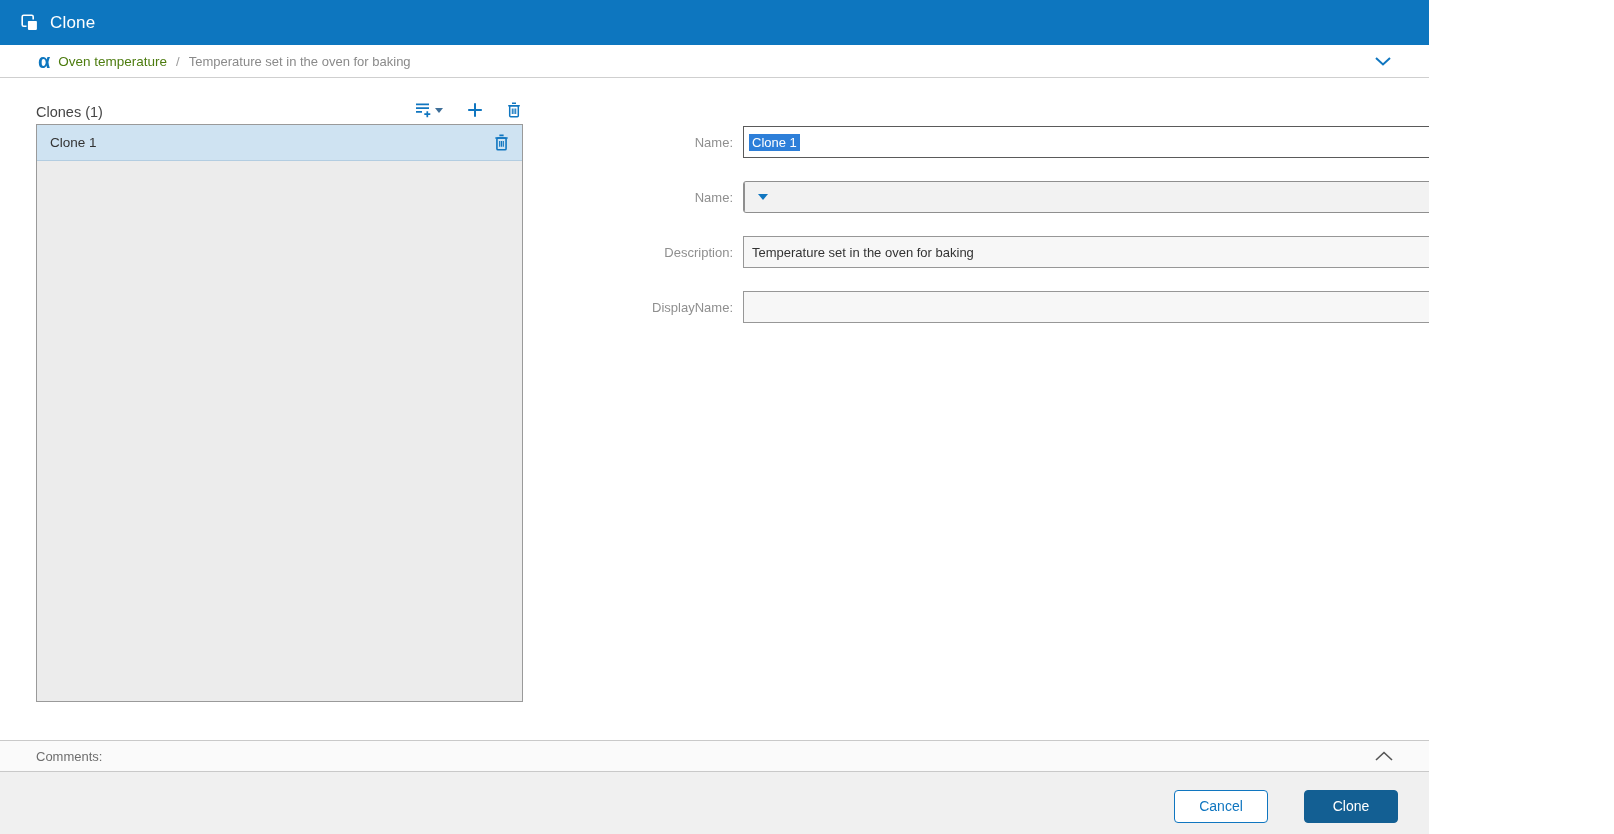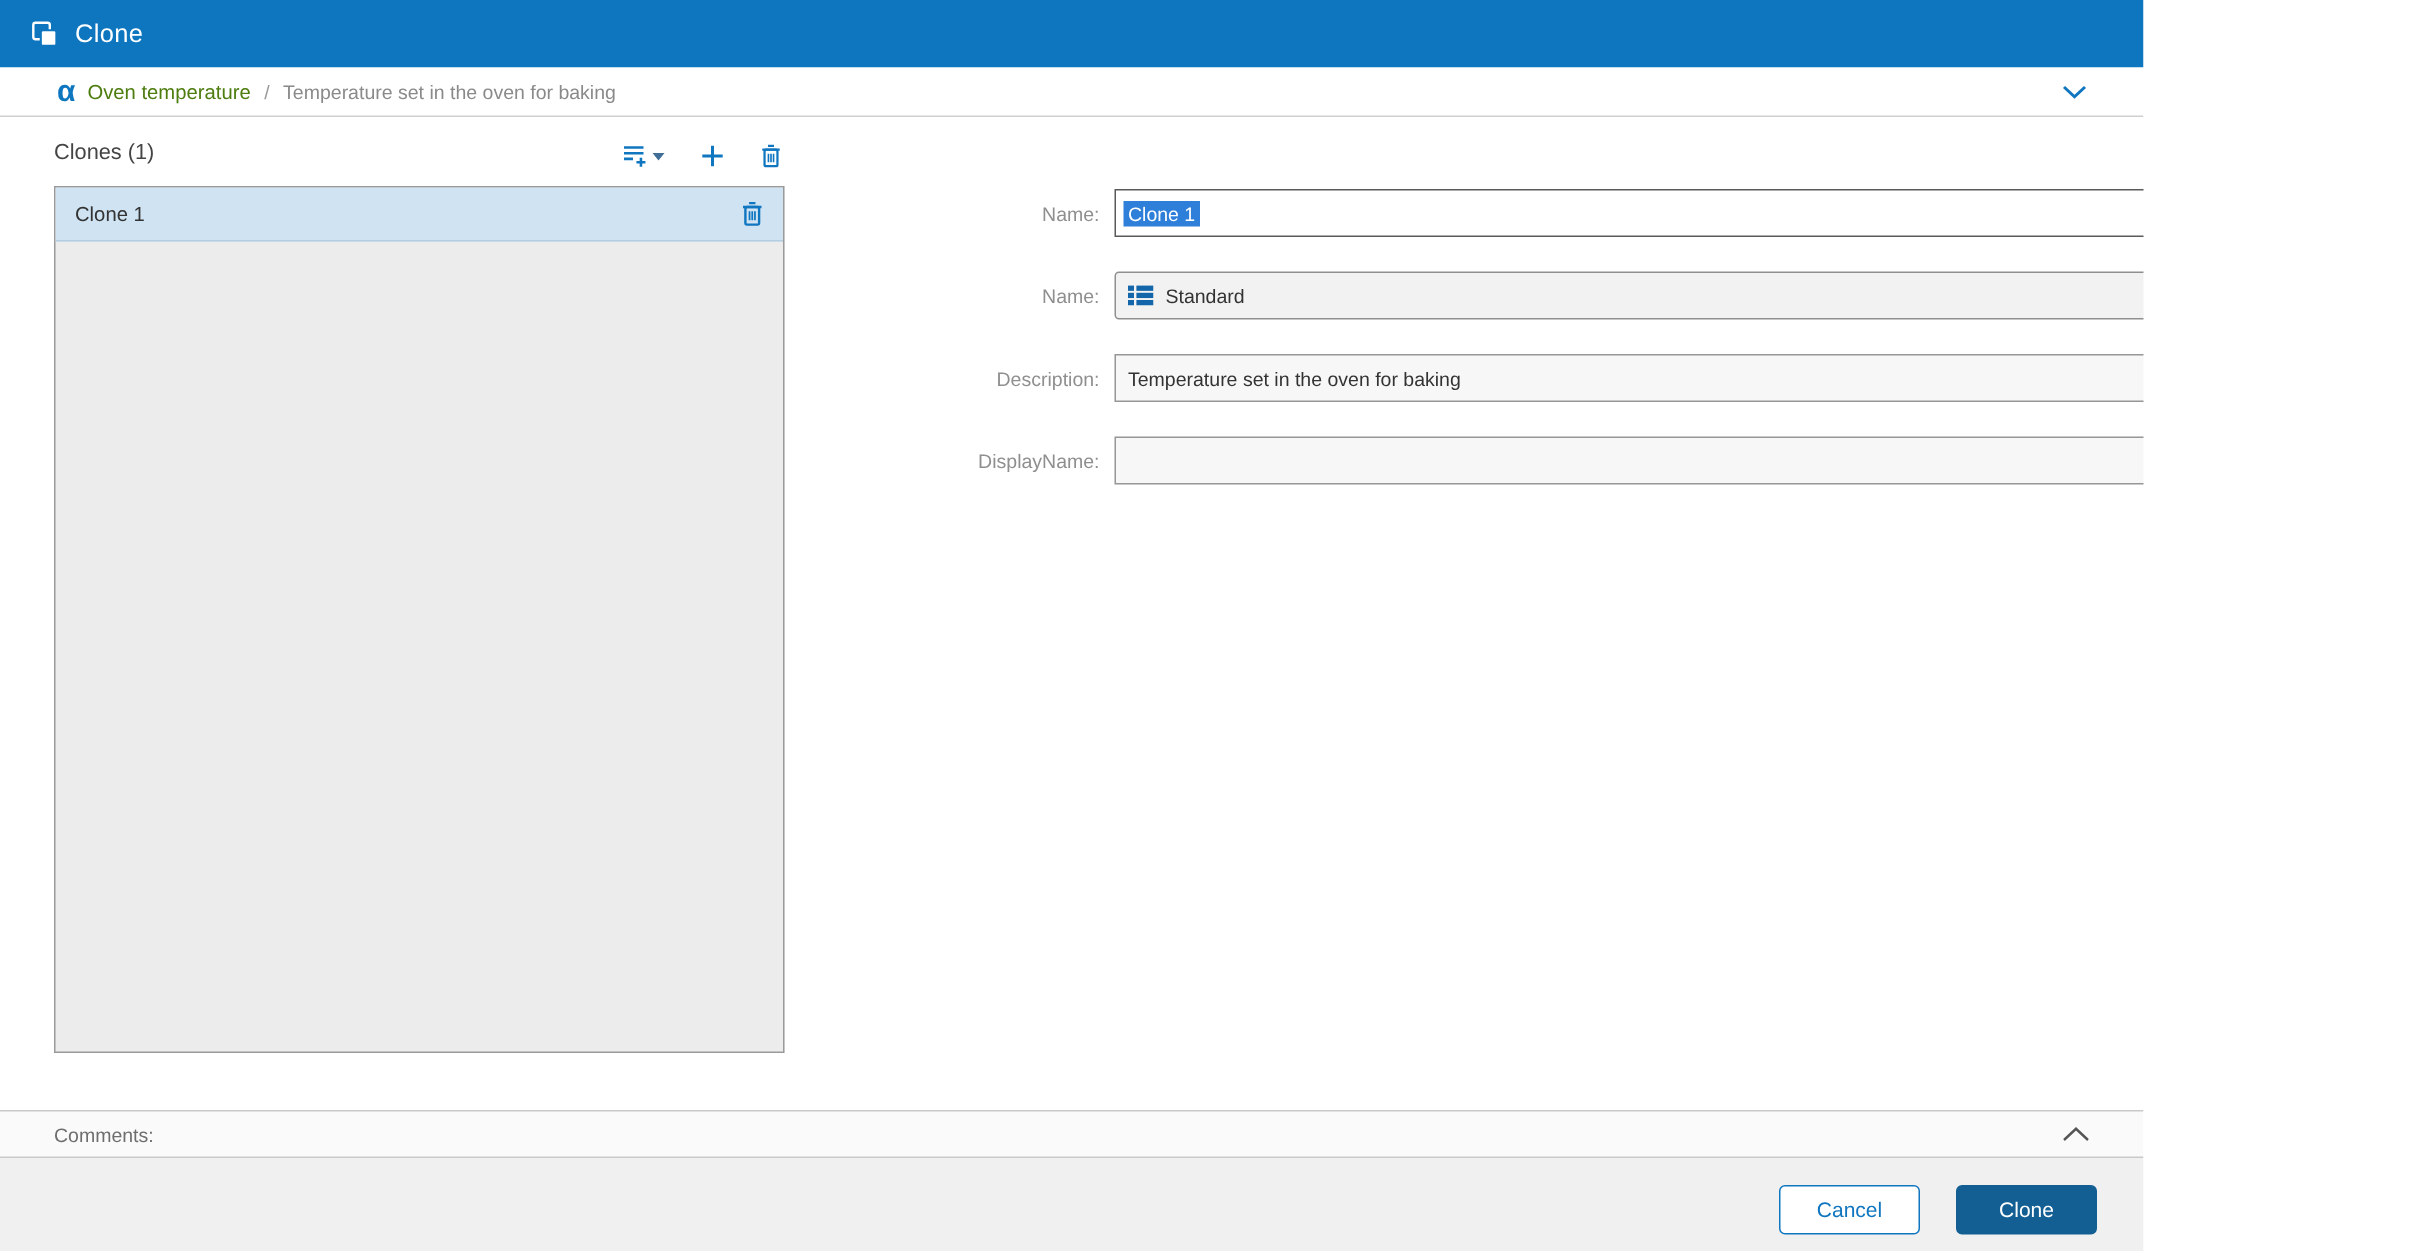--- a/index.html
+++ b/index.html
@@ -16,21 +16,21 @@
               border-bottom:1px solid #cfcfcf;display:flex;align-items:center;
               padding:0 38px;box-sizing:border-box;}
   .alpha{color:#0d76bf;font-weight:bold;font-size:20px;line-height:1;margin-right:8px;}
   .crumb-link{color:#4d7c0f;font-size:13.5px;cursor:pointer;}
   .crumb-sep{color:#9a9a9a;font-size:13px;margin:0 9px;}
   .crumb-current{color:#8a8a8a;font-size:13px;}
   .breadcrumb-chevron{margin-left:auto;display:flex;align-items:center;cursor:pointer;}
 
   
   .panel-header{position:absolute;top:94px;left:36px;width:487px;height:26px;
-                display:flex;align-items:flex-start;}
+                display:flex;align-items:flex-end;}
   .panel-title{font-size:14.5px;color:#454545;}
   .panel-tools{margin-left:auto;display:flex;align-items:center;gap:7px;}
   .tool-btn{display:flex;align-items:center;cursor:pointer;padding:2px;}
   .caret-sm{width:0;height:0;border-left:4px solid transparent;border-right:4px solid transparent;
             border-top:5px solid #3f6f99;margin-left:3px;}
   .tool-gap{width:6px;}
 
   
   .clones-panel{position:absolute;top:124px;left:36px;width:487px;height:578px;
                 border:1px solid #9a9a9a;background:#ececec;box-sizing:border-box;overflow:hidden;}
@@ -60,21 +60,21 @@
 
   
   .comments-bar{position:absolute;top:740px;left:0;right:0;height:32px;background:#fafafa;
                 border-top:1px solid #c9c9c9;border-bottom:1px solid #c9c9c9;display:flex;
                 align-items:center;padding:0 36px;box-sizing:border-box;gap:21px;}
   .comments-label{color:#6e6e6e;font-size:13px;}
   .comments-chevron{margin-left:auto;display:flex;align-items:center;cursor:pointer;}
 
   
   .footer{position:absolute;top:772px;left:0;right:0;bottom:0;background:#f0f0f0;display:flex;
-          align-items:center;justify-content:flex-end;padding-right:31px;gap:24px;box-sizing:border-box;}
+          align-items:center;justify-content:flex-end;padding-right:31px;gap:36px;box-sizing:border-box;}
   .btn{height:33px;min-width:94px;border-radius:4px;font-size:14px;font-family:inherit;
        display:flex;align-items:center;justify-content:center;padding:0 18px;box-sizing:border-box;
        cursor:pointer;margin-top:6px;}
   .btn-cancel{background:#fff;border:1px solid #1076c0;color:#1076c0;}
   .btn-primary{background:#135f93;border:1px solid #135f93;color:#fff;}
 </style>
 </head>
 <body>
 
 <div class="app">
@@ -146,33 +146,20 @@
     <div class="form-row">
       <span class="form-label">Name:</span>
       <div class="name-input">
         <span class="sel">Clone 1</span>
       </div>
     </div>
 
     <div class="form-row">
       <span class="form-label">Name:</span>
       <div class="combo">
-        <div class="combo-main">
-          <span style="display:flex;">
-            <svg width="17" height="14" viewBox="0 0 17 14" fill="#1366a9">
-              <rect x="0" y="0.4" width="4" height="3.5"></rect>
-                <rect x="5.6" y="0.4" width="11.4" height="3.5"></rect>
-              <rect x="0" y="5.2" width="4" height="3.5"></rect>
-                <rect x="5.6" y="5.2" width="11.4" height="3.5"></rect>
-              <rect x="0" y="10" width="4" height="3.5"></rect>
-                <rect x="5.6" y="10" width="11.4" height="3.5"></rect>
-            </svg>
-          </span>
-          <span class="combo-text">Standard</span>
-        </div>
         <div class="combo-btn">
           <span class="caret-down"></span>
         </div>
       </div>
     </div>
 
     <div class="form-row">
       <span class="form-label">Description:</span>
       <input class="text-input" type="text" value="Temperature set in the oven for baking" style="">
     </div>

